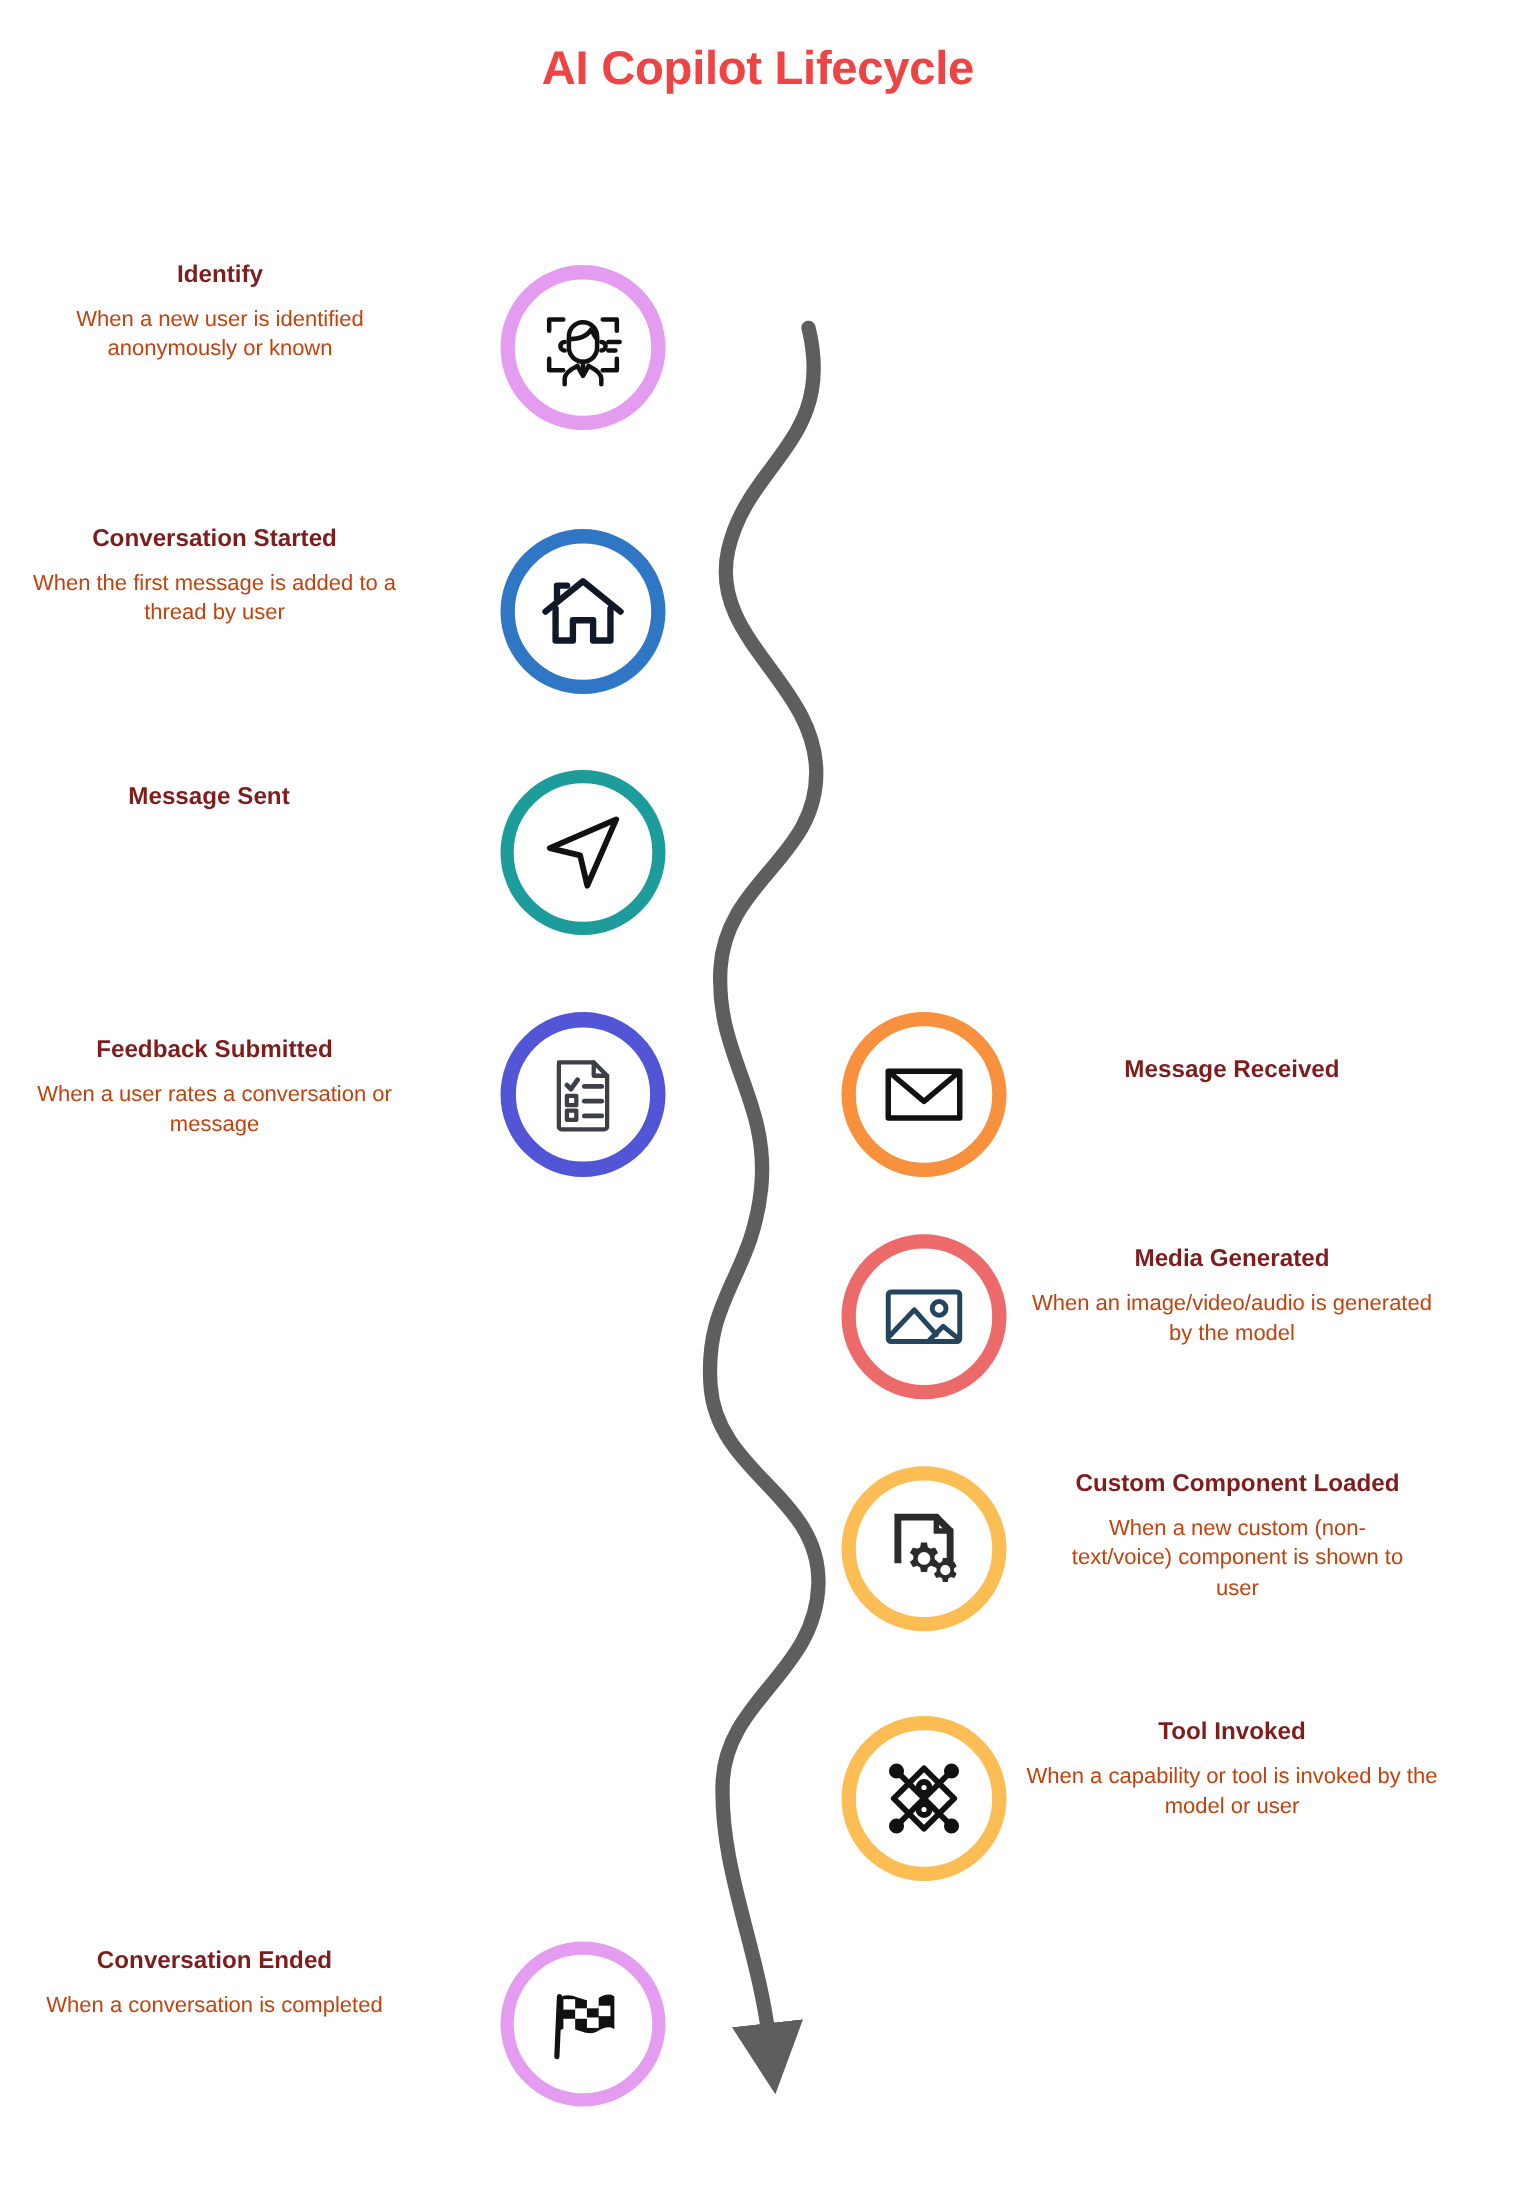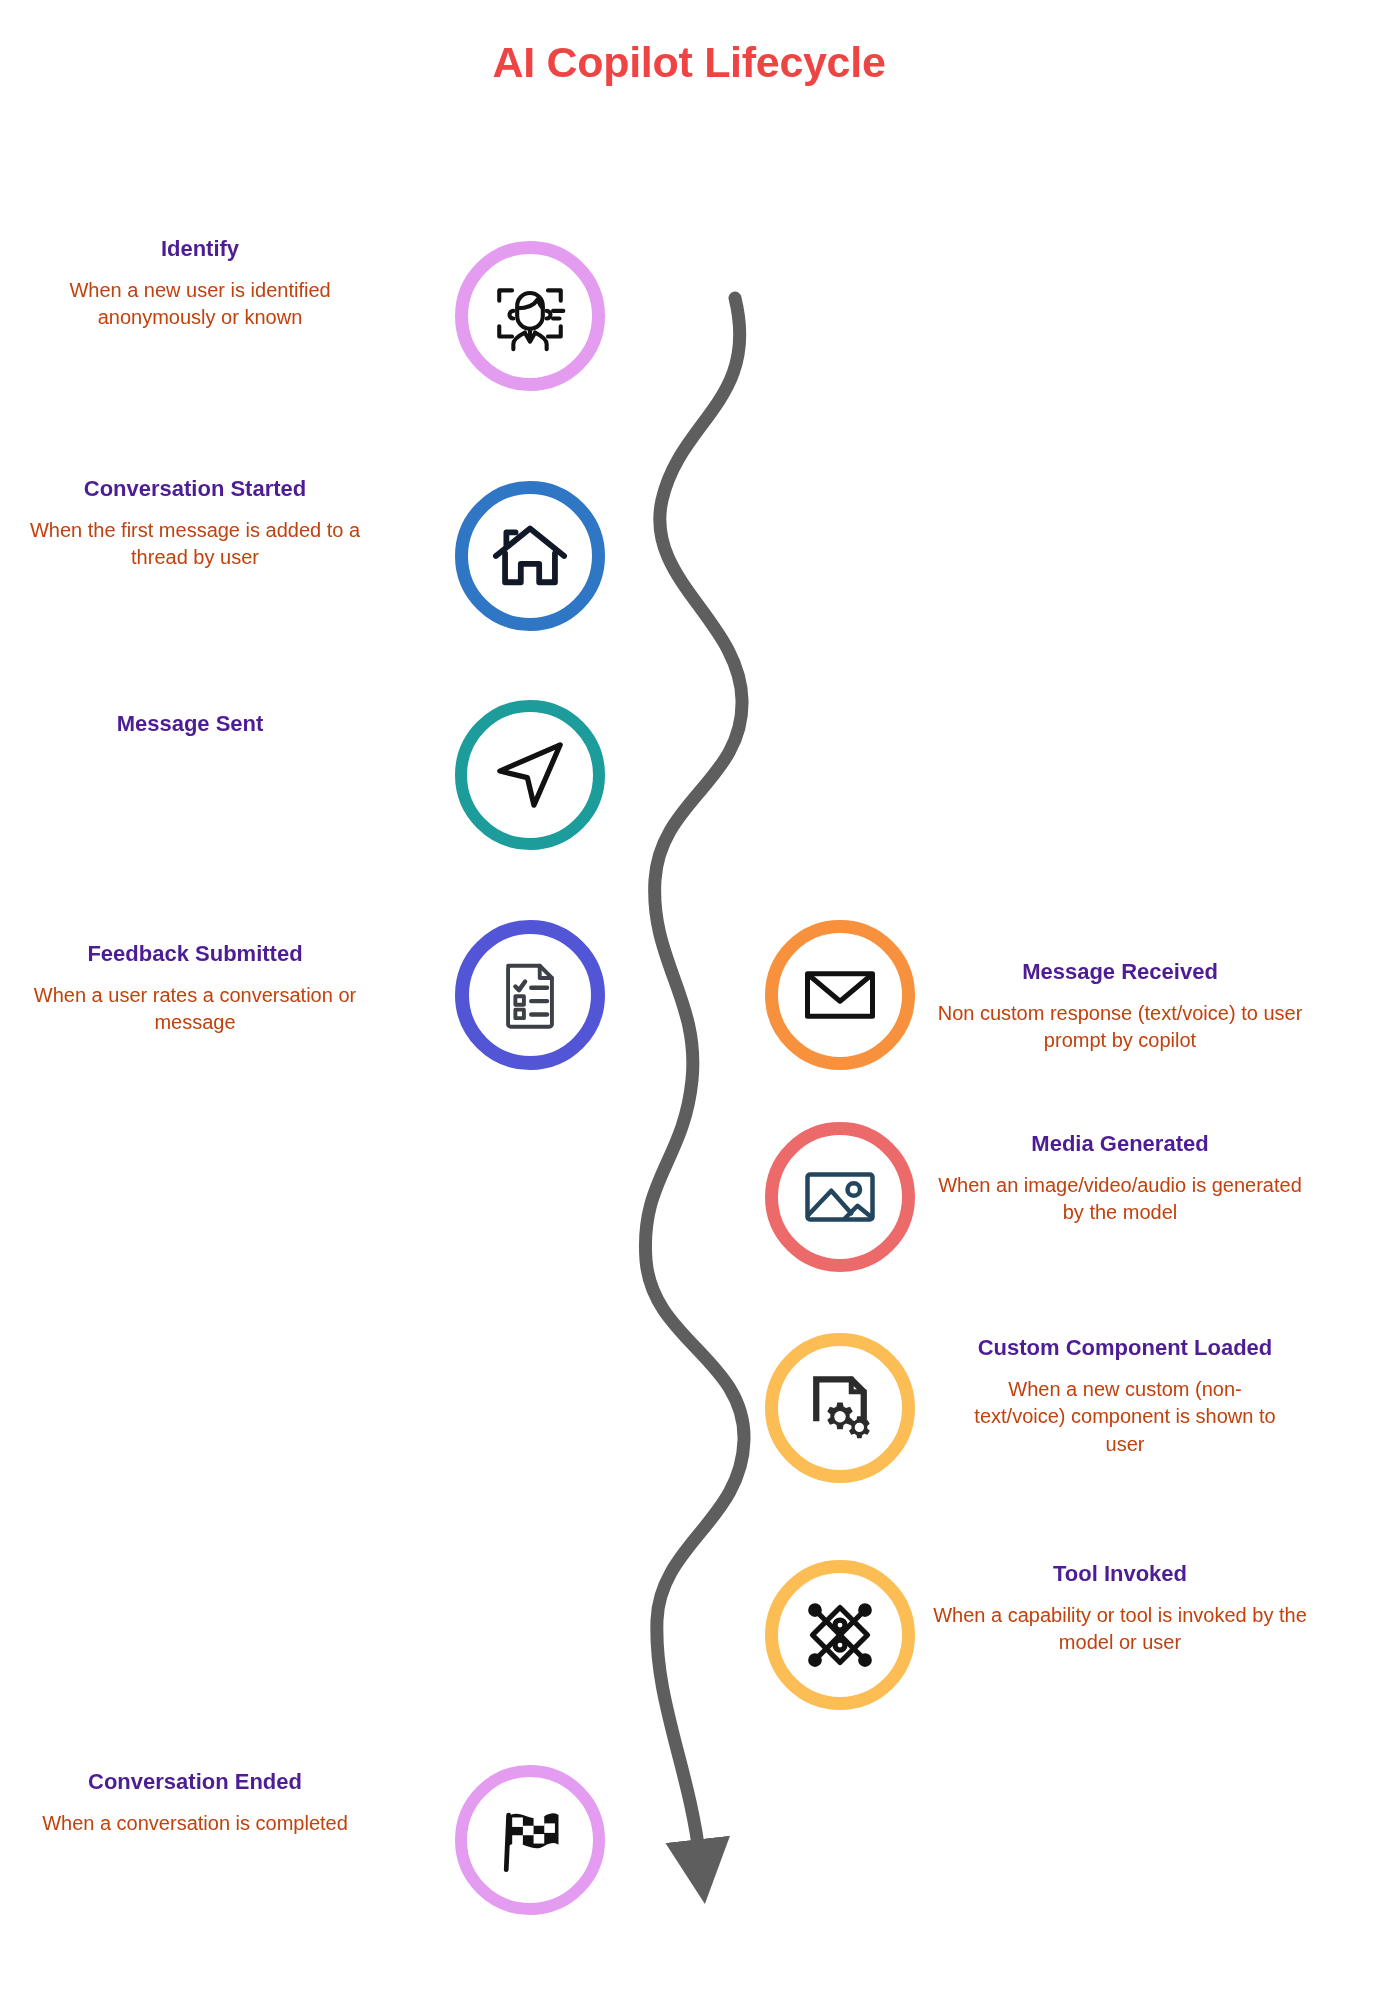--- a/index.html
+++ b/index.html
@@ -55,21 +55,21 @@
 
   .textblock {
     position: absolute;
     width: 380px;
   }
   .textblock.left  { text-align: right; }
   .textblock.right { text-align: left; }
   .node-title {
     font-size: 22px;
     font-weight: bold;
-    color: #4c1d95;
+    color: #7f1d1d;
     line-height: 1.25;
     margin-bottom: 14px;
     white-space: nowrap;
   }
   .textblock.left .node-title { text-align: center; }
   .textblock.right .node-title { text-align: center; }
   .node-desc {
     font-size: 20px;
     font-weight: normal;
     color: #c2410c;
@@ -180,21 +180,20 @@
   <div class="circle" style="left:765px; top:920px; border-width:13px; border-color:#f7913d;">
     <span>
       <svg width="80" height="80" viewBox="0 0 64 64" fill="none" stroke="#111111" stroke-width="4" stroke-linecap="round" stroke-linejoin="round">
         <rect x="6" y="15" width="52" height="34"></rect>
         <path d="M7 16 L32 37 L57 16"></path>
       </svg>
     </span>
   </div>
   <div class="textblock right" style="left:930px; top:958px; width:380px;">
     <div class="node-title">Message Received</div>
-    <div class="node-desc">Non custom response (text/voice) to user prompt by copilot</div>
   </div>
 </div>
 
 <div class="node">
   <div class="circle" style="left:765px; top:1122px; border-width:13px; border-color:#ec6a6a;">
     <span>
       <svg width="80" height="80" viewBox="0 0 64 64" fill="none" stroke="#23465e" stroke-width="3.6" stroke-linecap="round" stroke-linejoin="round">
         <rect x="6" y="14" width="52" height="36" rx="2"></rect>
         <circle cx="43" cy="26" r="5"></circle>
         <path d="M7 46 L25 27 L41 45"></path>

